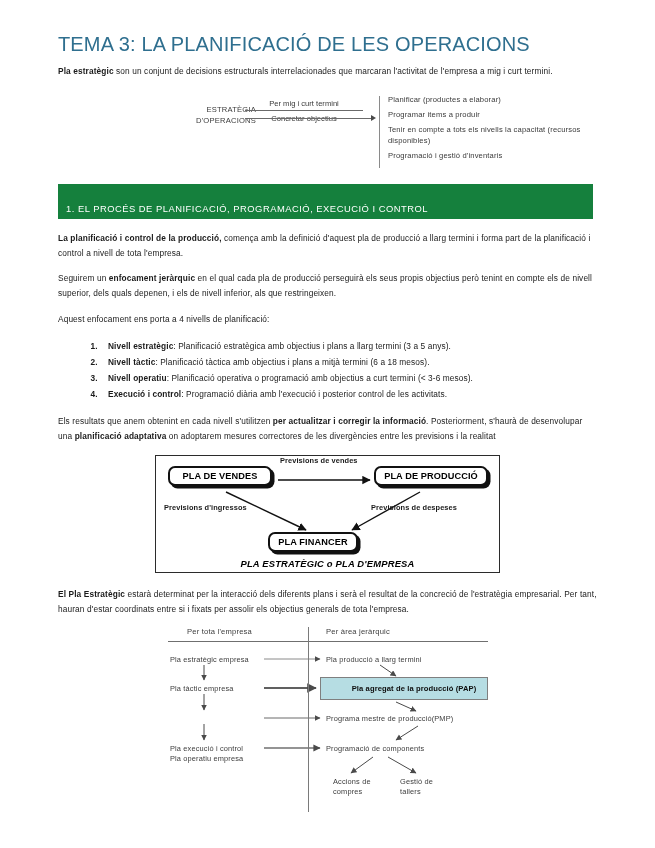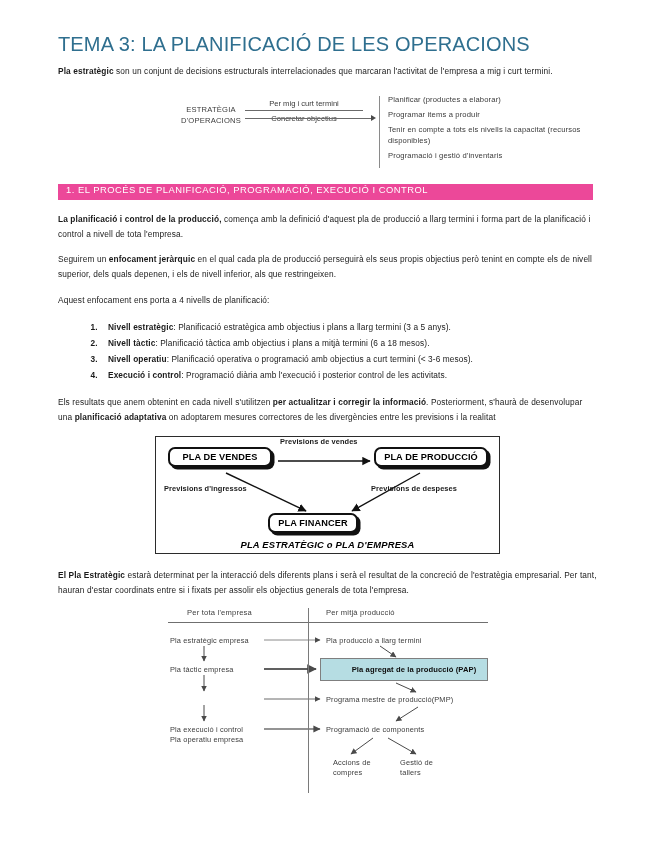--- a/index.html
+++ b/index.html
@@ -32,25 +32,25 @@
     line-height: 1.78;
     margin: 0 0 11px 0;
     text-align: left;
     color: #1a1a1a;
     letter-spacing: 0.12px;
   }
   .b { font-weight: bold; }
 
   
   .section-bar {
-    background: #ec4899;
+    background: #15803d;
     color: #ffffff;
     font-size: 9.4px;
     letter-spacing: 0.5px;
-    padding: 0 8px 5px 8px;
+    padding: 19px 8px 5px 8px;
     margin: 8px 4px 12px 0;
     font-weight: 400;
   }
 
   
   ol.levels {
     margin: 2px 0 12px 0;
     padding-left: 42px;
     font-size: 8.3px;
     line-height: 1.95;
@@ -63,21 +63,21 @@
   .fig1 {
     position: relative;
     height: 86px;
     margin: 6px 0 6px 0;
     color: #3a3a3a;
     font-size: 7.6px;
     line-height: 1.45;
   }
   .fig1 .f1-left {
     position: absolute; left: 108px; top: 14px;
-    width: 90px; text-align: center; letter-spacing: .2px;
+    width: 90px; text-align: right; letter-spacing: .2px;
   }
   .fig1 .f1-arrowbox {
     position: absolute; left: 187px; top: 8px; width: 118px;
   }
   .fig1 .f1-above { text-align: center; padding-bottom: 1px; }
   .fig1 .f1-rule { border-top: 1px solid #6a6a6a; }
   .fig1 .f1-below { text-align: center; padding-top: 2px; }
   .fig1 .f1-arrowline {
     position: absolute; left: 187px; top: 28px; width: 128px;
     border-top: 1px solid #6a6a6a;
@@ -292,21 +292,21 @@
       <line x1="96" y1="121" x2="152" y2="121" stroke="#2b2b2b" stroke-width="1.2" marker-end="url(#ah3)"></line>
 
       <line x1="212" y1="38" x2="228" y2="49" stroke="#4a4a4a" stroke-width="1" marker-end="url(#ah3)"></line>
       <line x1="228" y1="75" x2="248" y2="84" stroke="#4a4a4a" stroke-width="1" marker-end="url(#ah3)"></line>
       <line x1="250" y1="99" x2="228" y2="113" stroke="#4a4a4a" stroke-width="1" marker-end="url(#ah3)"></line>
       <line x1="205" y1="130" x2="183" y2="146" stroke="#4a4a4a" stroke-width="1" marker-end="url(#ah3)"></line>
       <line x1="220" y1="130" x2="248" y2="146" stroke="#4a4a4a" stroke-width="1" marker-end="url(#ah3)"></line>
     </svg>
 
     <div class="col-head" id="head-left">Per tota l'empresa</div>
-    <div class="col-head" id="head-right">Per mitjà producció</div>
+    <div class="col-head" id="head-right">Per àrea jeràrquic</div>
     <div class="head-rule"></div>
     <div class="vdivider"></div>
 
     <div class="node" id="n-l1">Pla estratègic empresa</div>
     <div class="node" id="n-l2">Pla tàctic empresa</div>
     <div class="node" id="n-l3">Pla operatiu empresa</div>
     <div class="node" id="n-l4">Pla execució i control</div>
 
     <div class="node" id="n-r1">Pla producció a llarg termini</div>
     <div class="pap-box">Pla agregat de la producció (PAP)</div>

